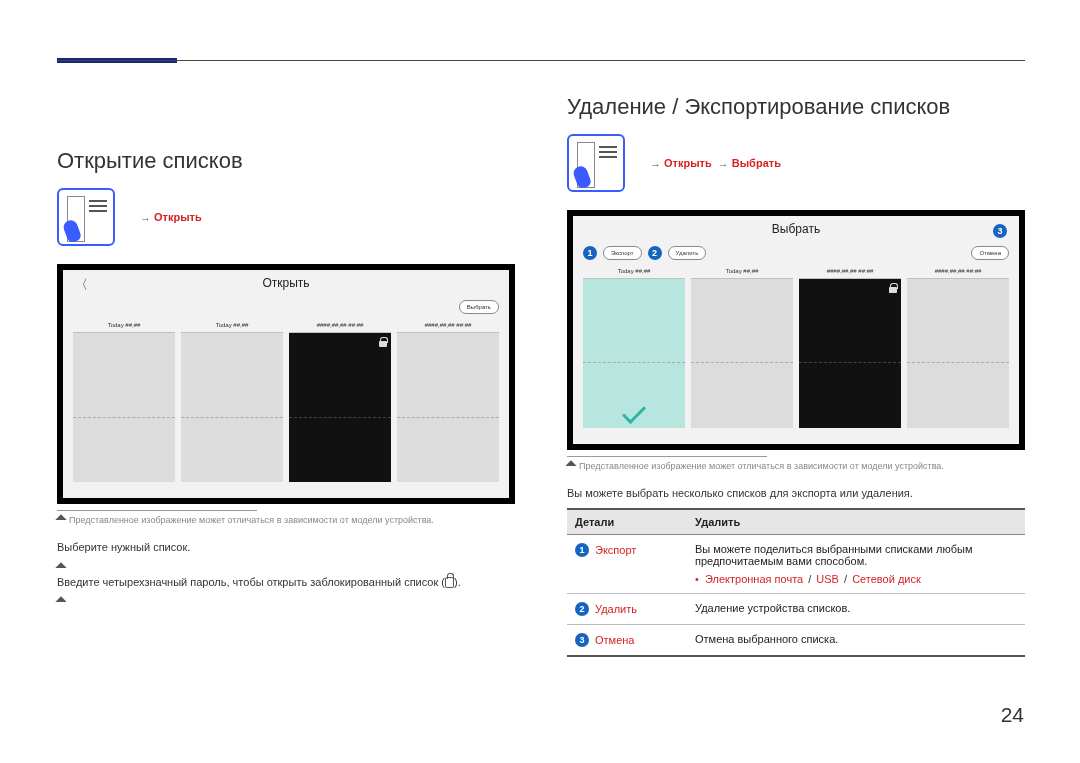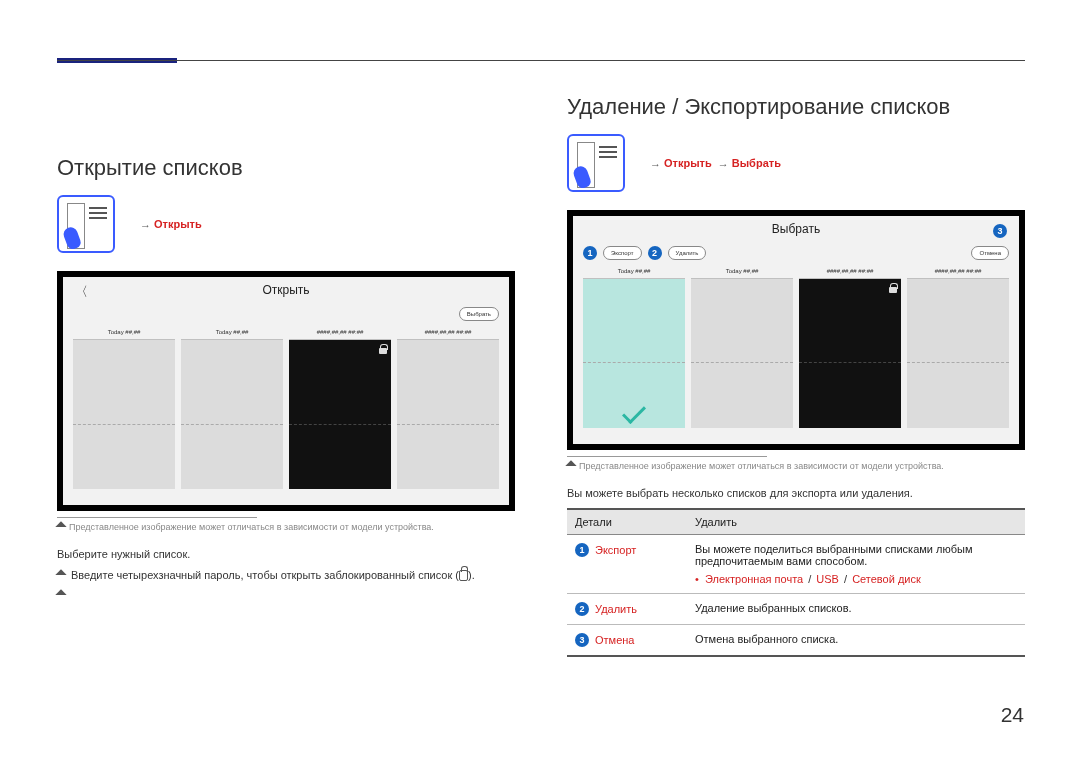--- a/index.html
+++ b/index.html
@@ -154,41 +154,41 @@
   .pen-icon {
     flex-shrink:0;
     width:8px; height:8px; display:inline-block;
     background: linear-gradient(135deg,#555 0 50%, transparent 50%);
     transform: rotate(45deg);
     position:relative; top:1px;
   }
   .body-text {
     font-size: 11px; color:#333; margin-top:14px; line-height:1.5;
   }
-  .body-line { display:flex; align-items:flex-start; gap:6px; margin-top:4px; }
+  .body-line { display:flex; align-items:flex-start; gap:6px; margin-top:4px;flex-direction:column; }
   .body-line .pen-icon { top:4px; }
   .inline-lock {
     display:inline-block; width:9px; height:11px;
     border:1px solid #555; border-radius:2px;
     position:relative; top:2px;
   }
   .inline-lock::before{
     content:""; position:absolute; left:1px; top:-5px;
     width:5px; height:5px; border:1px solid #555; border-bottom:none;
     border-radius:3px 3px 0 0;
   }
   
   table.detail {
     width:100%; border-collapse:collapse; margin-top:6px;
     font-size:11px;
   }
   table.detail th {
     background:#e6e6e6; text-align:left; padding:6px 8px;
     border-top:2px solid #555; border-bottom:1px solid #888;
-    font-weight:normal; color:#222;
+    font-weight:bold; color:#222;
   }
   table.detail td {
     padding:8px 8px; border-bottom:1px solid #bbb; vertical-align:top;
   }
   table.detail td.first { width:120px; }
   table.detail tbody tr:last-child td {
     border-bottom:2px solid #555;
   }
   .row-label { display:flex; align-items:center; gap:6px; }
   .row-label .red { color:#d62222; }
@@ -383,21 +383,21 @@
               </ul>
           </td>
         </tr>
         <tr>
           <td class="first">
             <div class="row-label">
               <span class="callout">2</span>
               <span class="red">Удалить</span>
             </div>
           </td>
-          <td>Удаление выбранных списков.</td>
+          <td>Удаление устройства списков.</td>
         </tr>
         <tr>
           <td class="first">
             <div class="row-label">
               <span class="callout">3</span>
               <span class="red">Отмена</span>
             </div>
           </td>
           <td>Отмена выбранного списка.</td>
         </tr>

